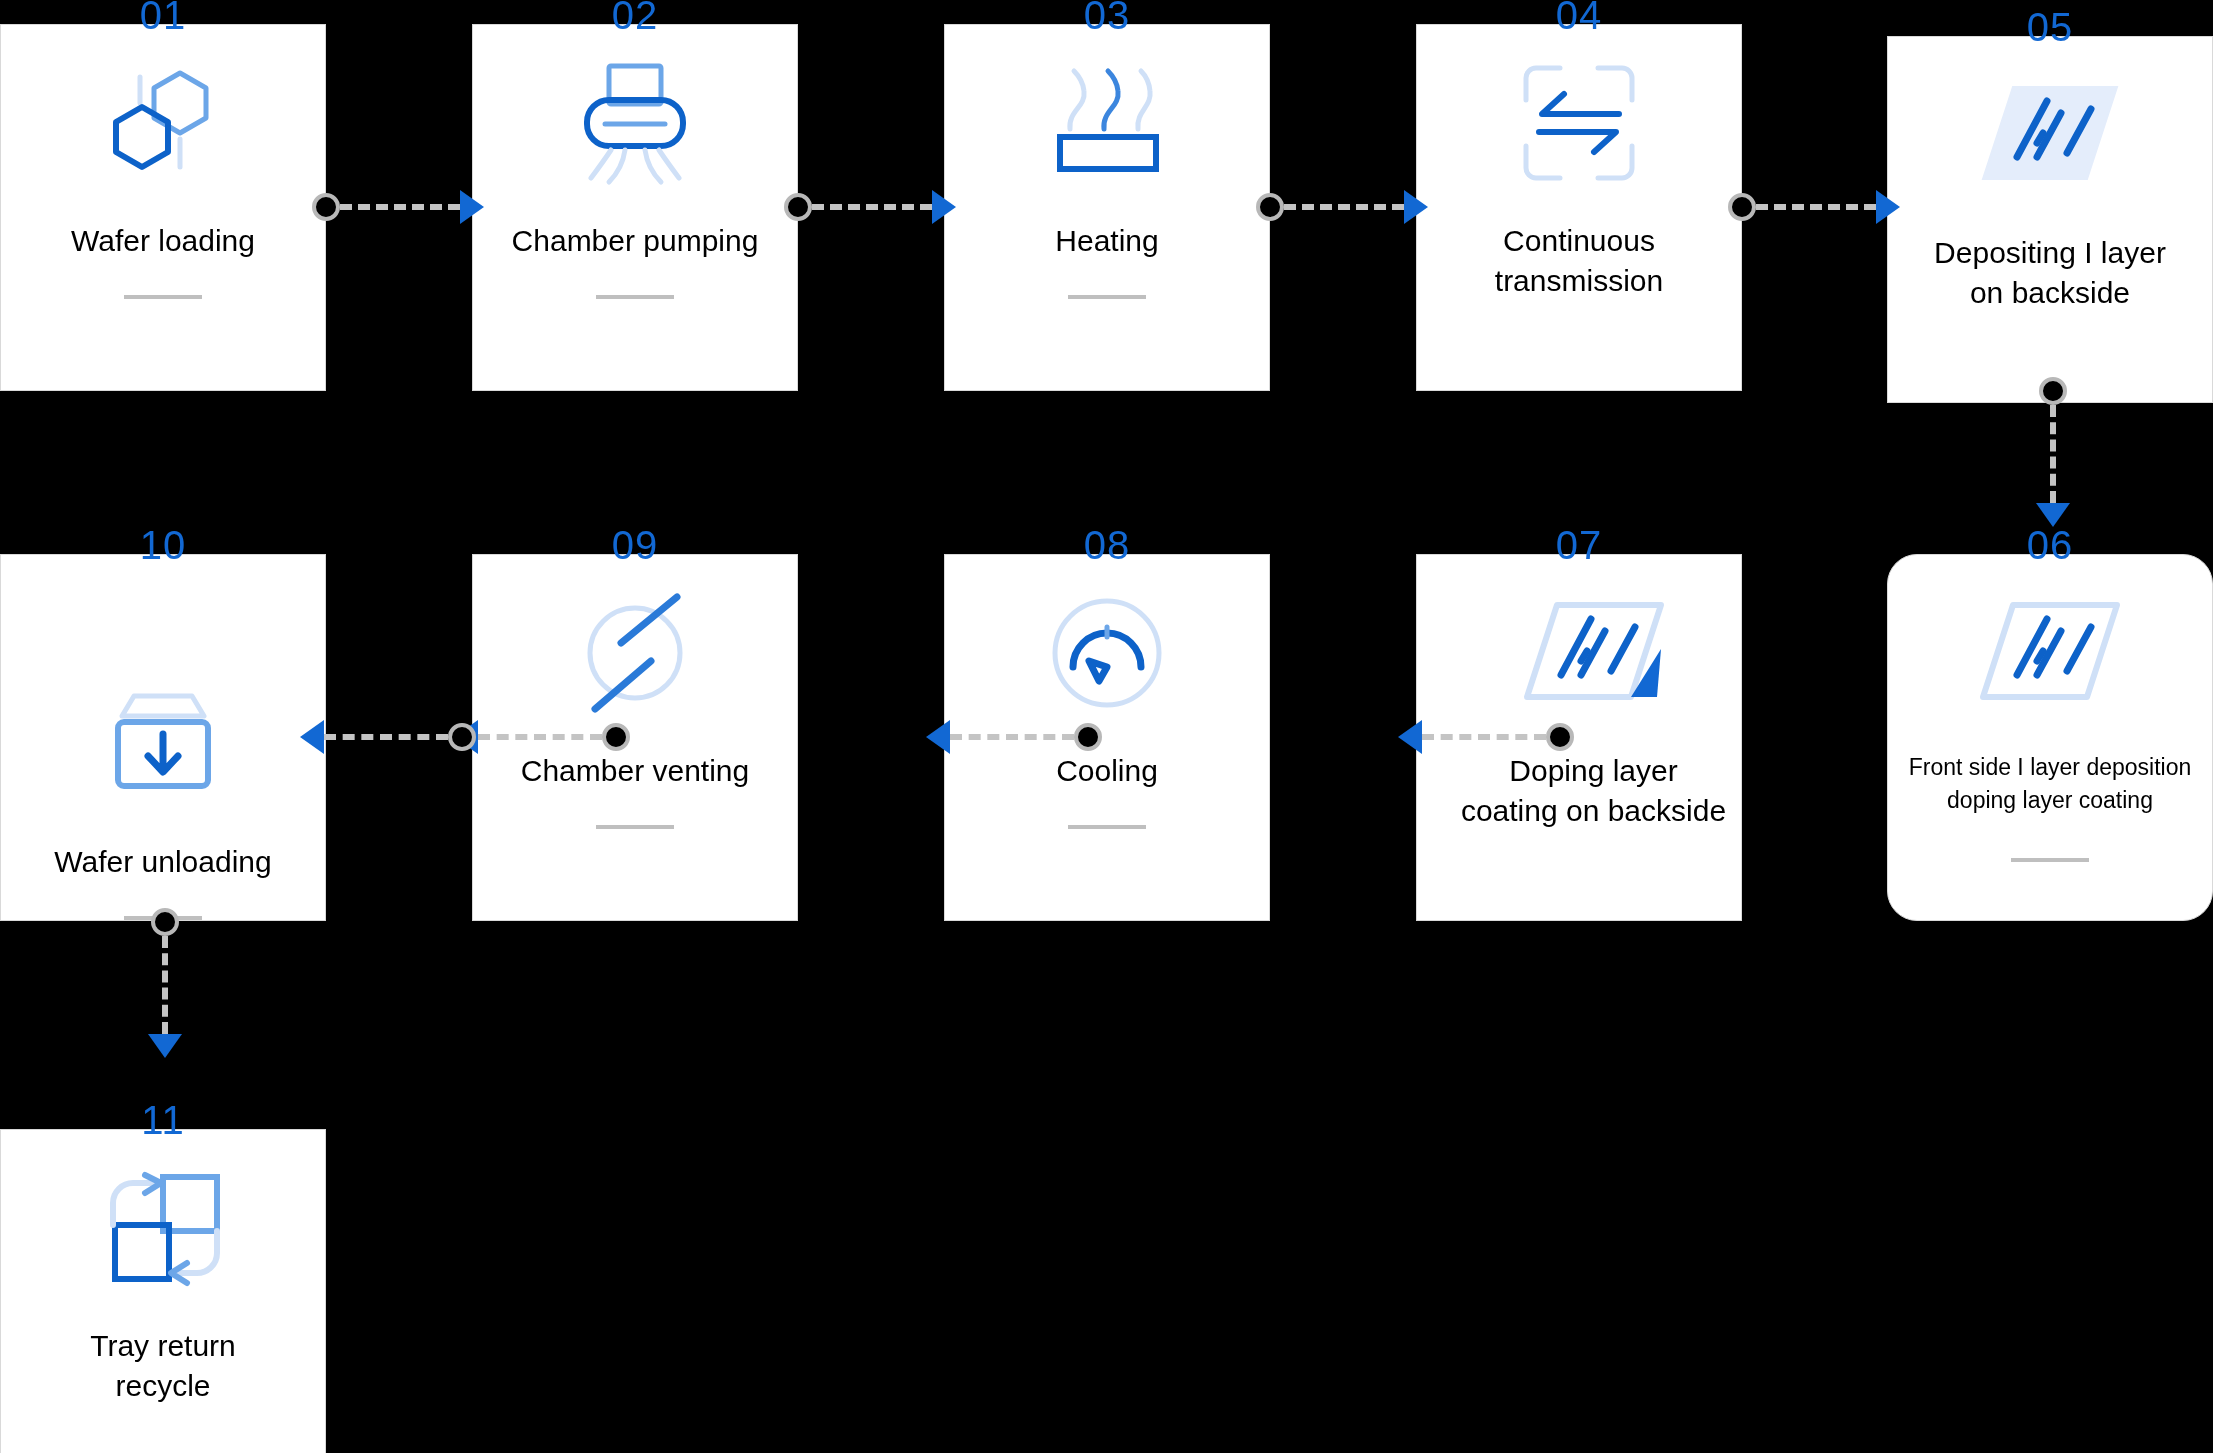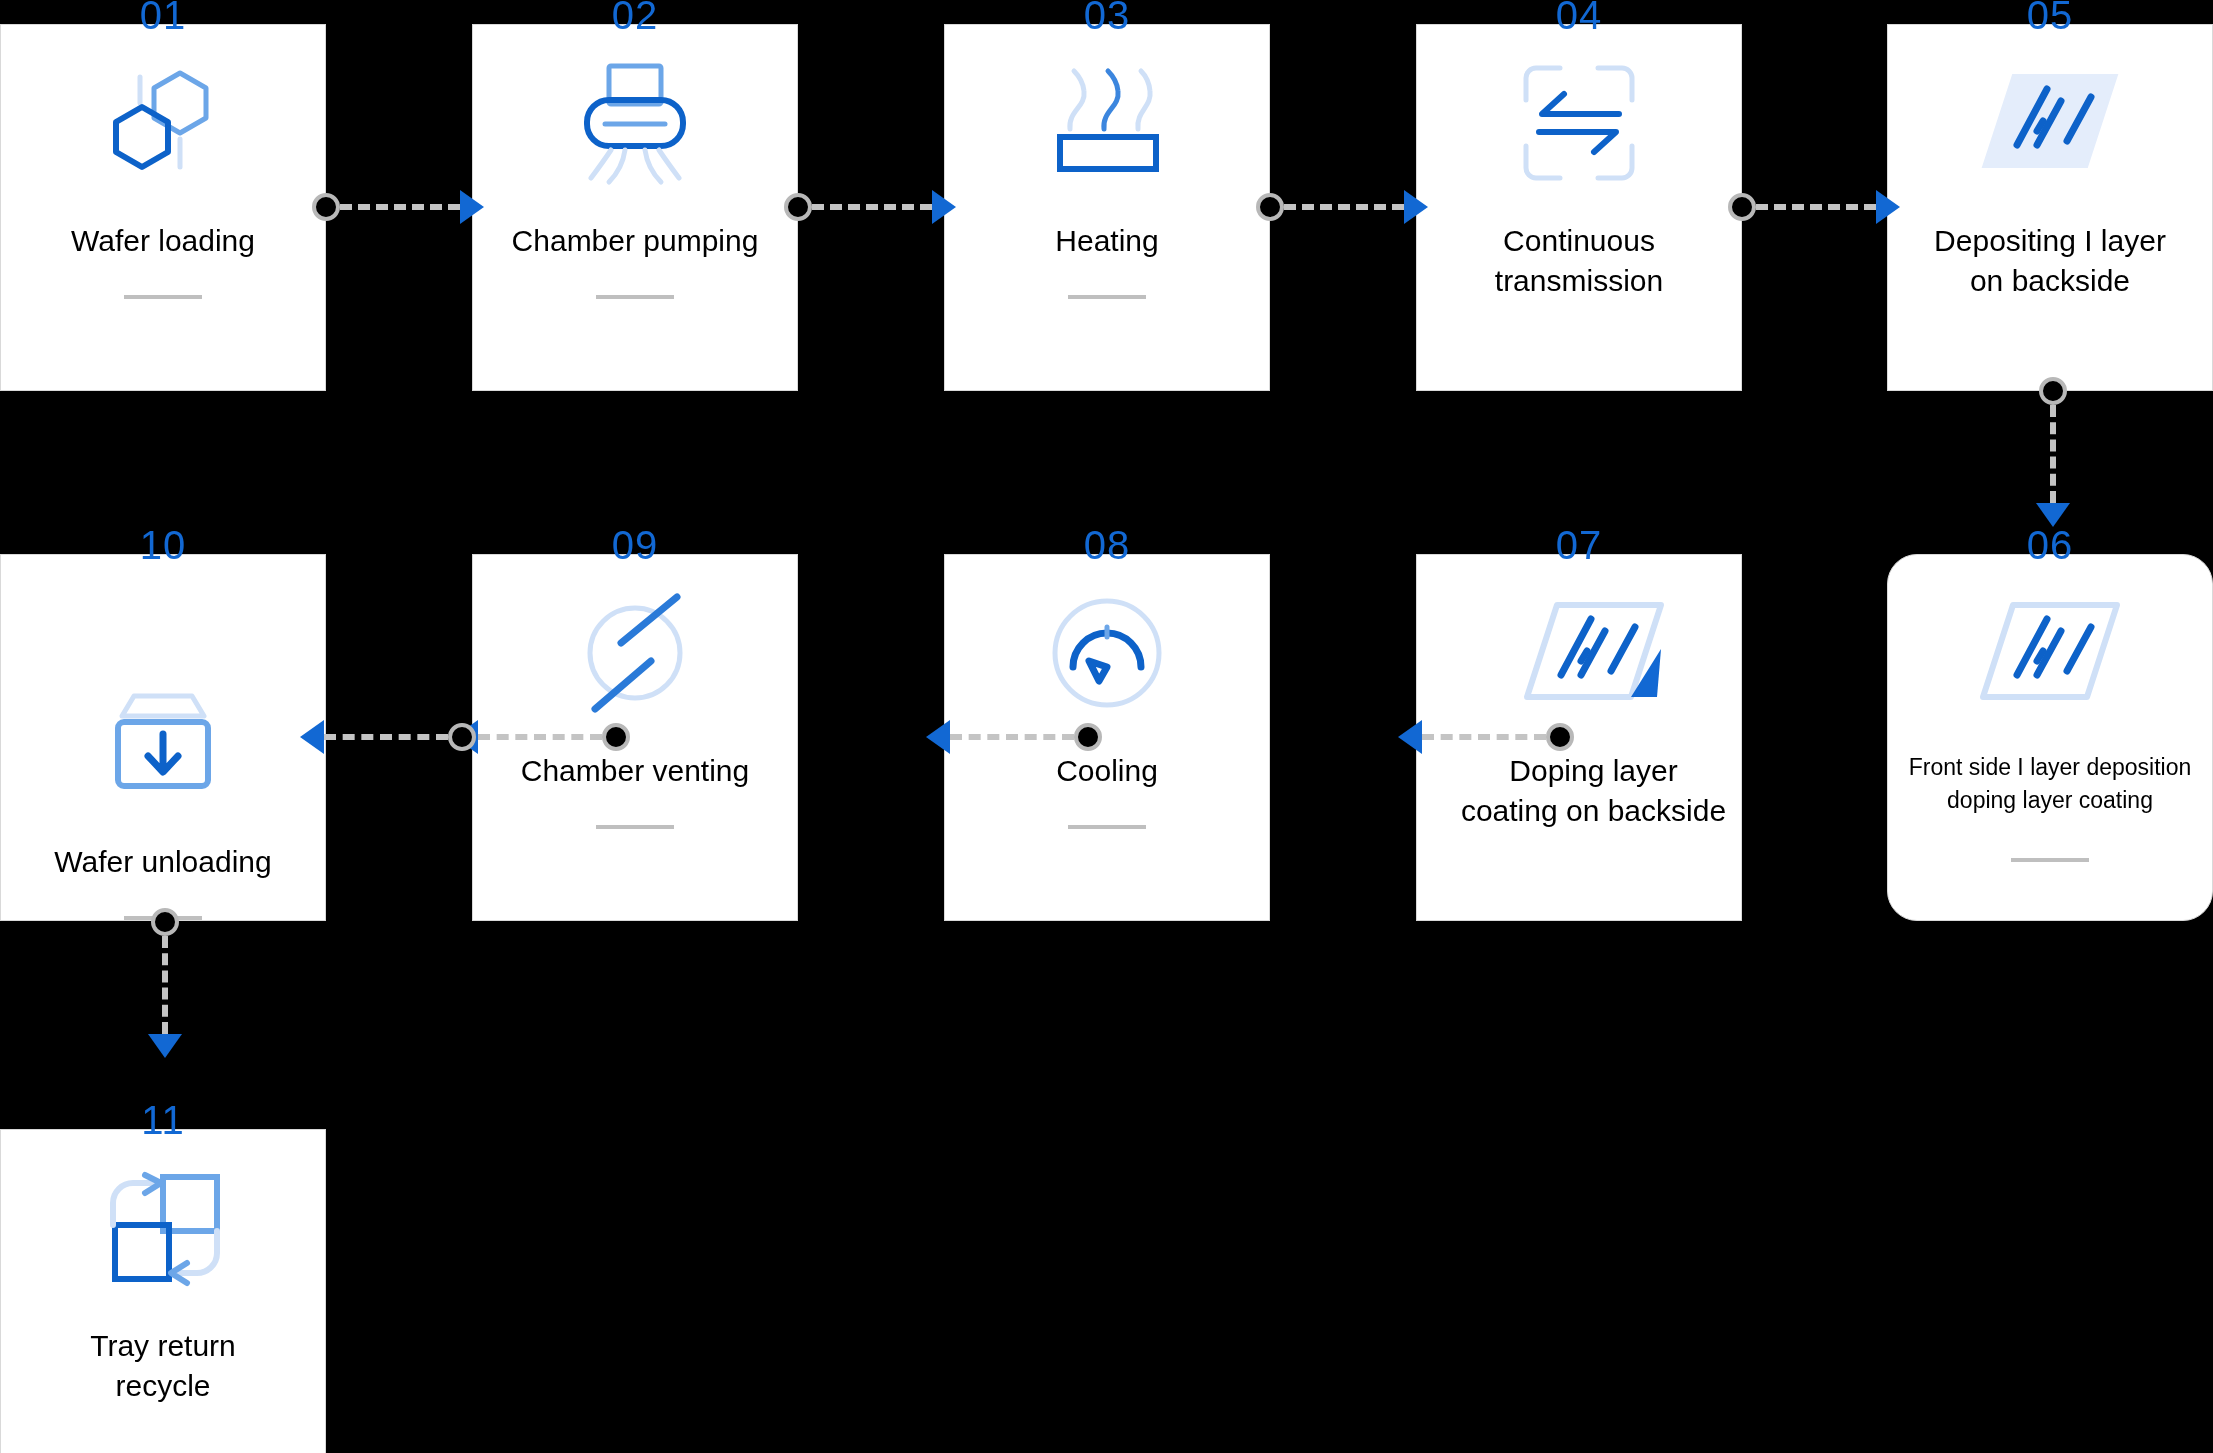--- a/index.html
+++ b/index.html
@@ -152,21 +152,21 @@
         <path d="M12 88 V110 a10 10 0 0 0 10 10 H46" fill="none" stroke="#cfe0f7" stroke-width="5" stroke-linecap="round"></path>
         <path d="M118 88 V110 a10 10 0 0 1 -10 10 H84" fill="none" stroke="#cfe0f7" stroke-width="5" stroke-linecap="round"></path>
         <path d="M105 56 H28 L50 36" fill="none" stroke="#0d62c9" stroke-width="6" stroke-linecap="round" stroke-linejoin="round"></path>
         <path d="M25 74 H102 L80 94" fill="none" stroke="#0d62c9" stroke-width="6" stroke-linecap="round" stroke-linejoin="round"></path>
       </svg>
     </div>
     <div class="card-label">Continuous
 transmission</div>
   </div>
 
-  <div class="card" style="left:1887px; top:24px;">
+  <div class="card" style="left:1887px; top:36px;">
     <div class="card-number">05</div>
     <div class="icon-wrap">
       <svg width="150" height="120" viewBox="0 0 150 120">
         <polygon points="38,12 142,12 112,104 8,104" fill="#e4edfb" stroke="#e4edfb" stroke-width="2"></polygon>
         <line x1="42" y1="82" x2="72" y2="26" stroke="#0d62c9" stroke-width="7" stroke-linecap="round"></line>
         <line x1="62" y1="68" x2="68" y2="58" stroke="#0d62c9" stroke-width="7" stroke-linecap="round"></line>
         <line x1="62" y1="82" x2="86" y2="38" stroke="#0d62c9" stroke-width="7" stroke-linecap="round"></line>
         <line x1="92" y1="78" x2="116" y2="34" stroke="#0d62c9" stroke-width="7" stroke-linecap="round"></line>
       </svg>
     </div>

